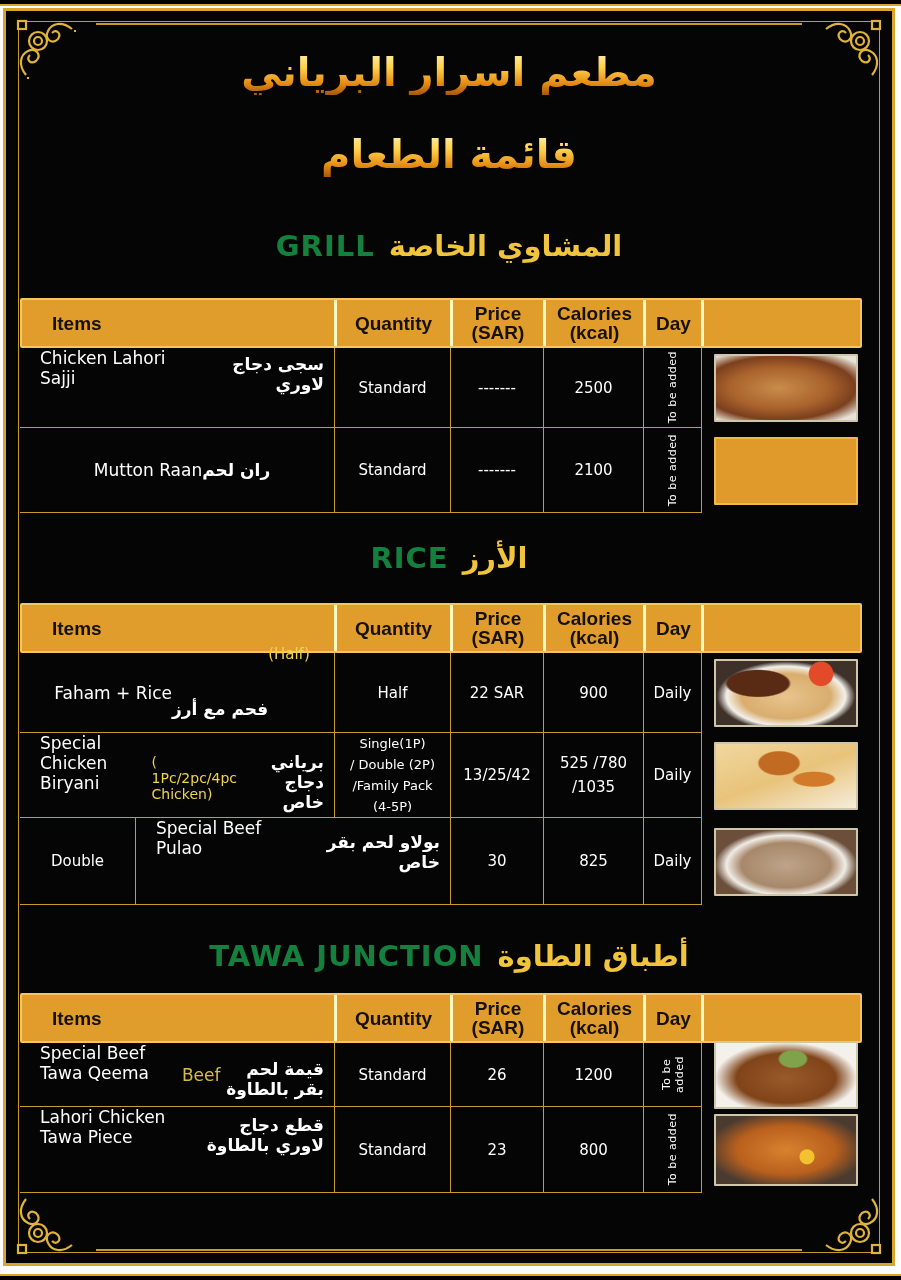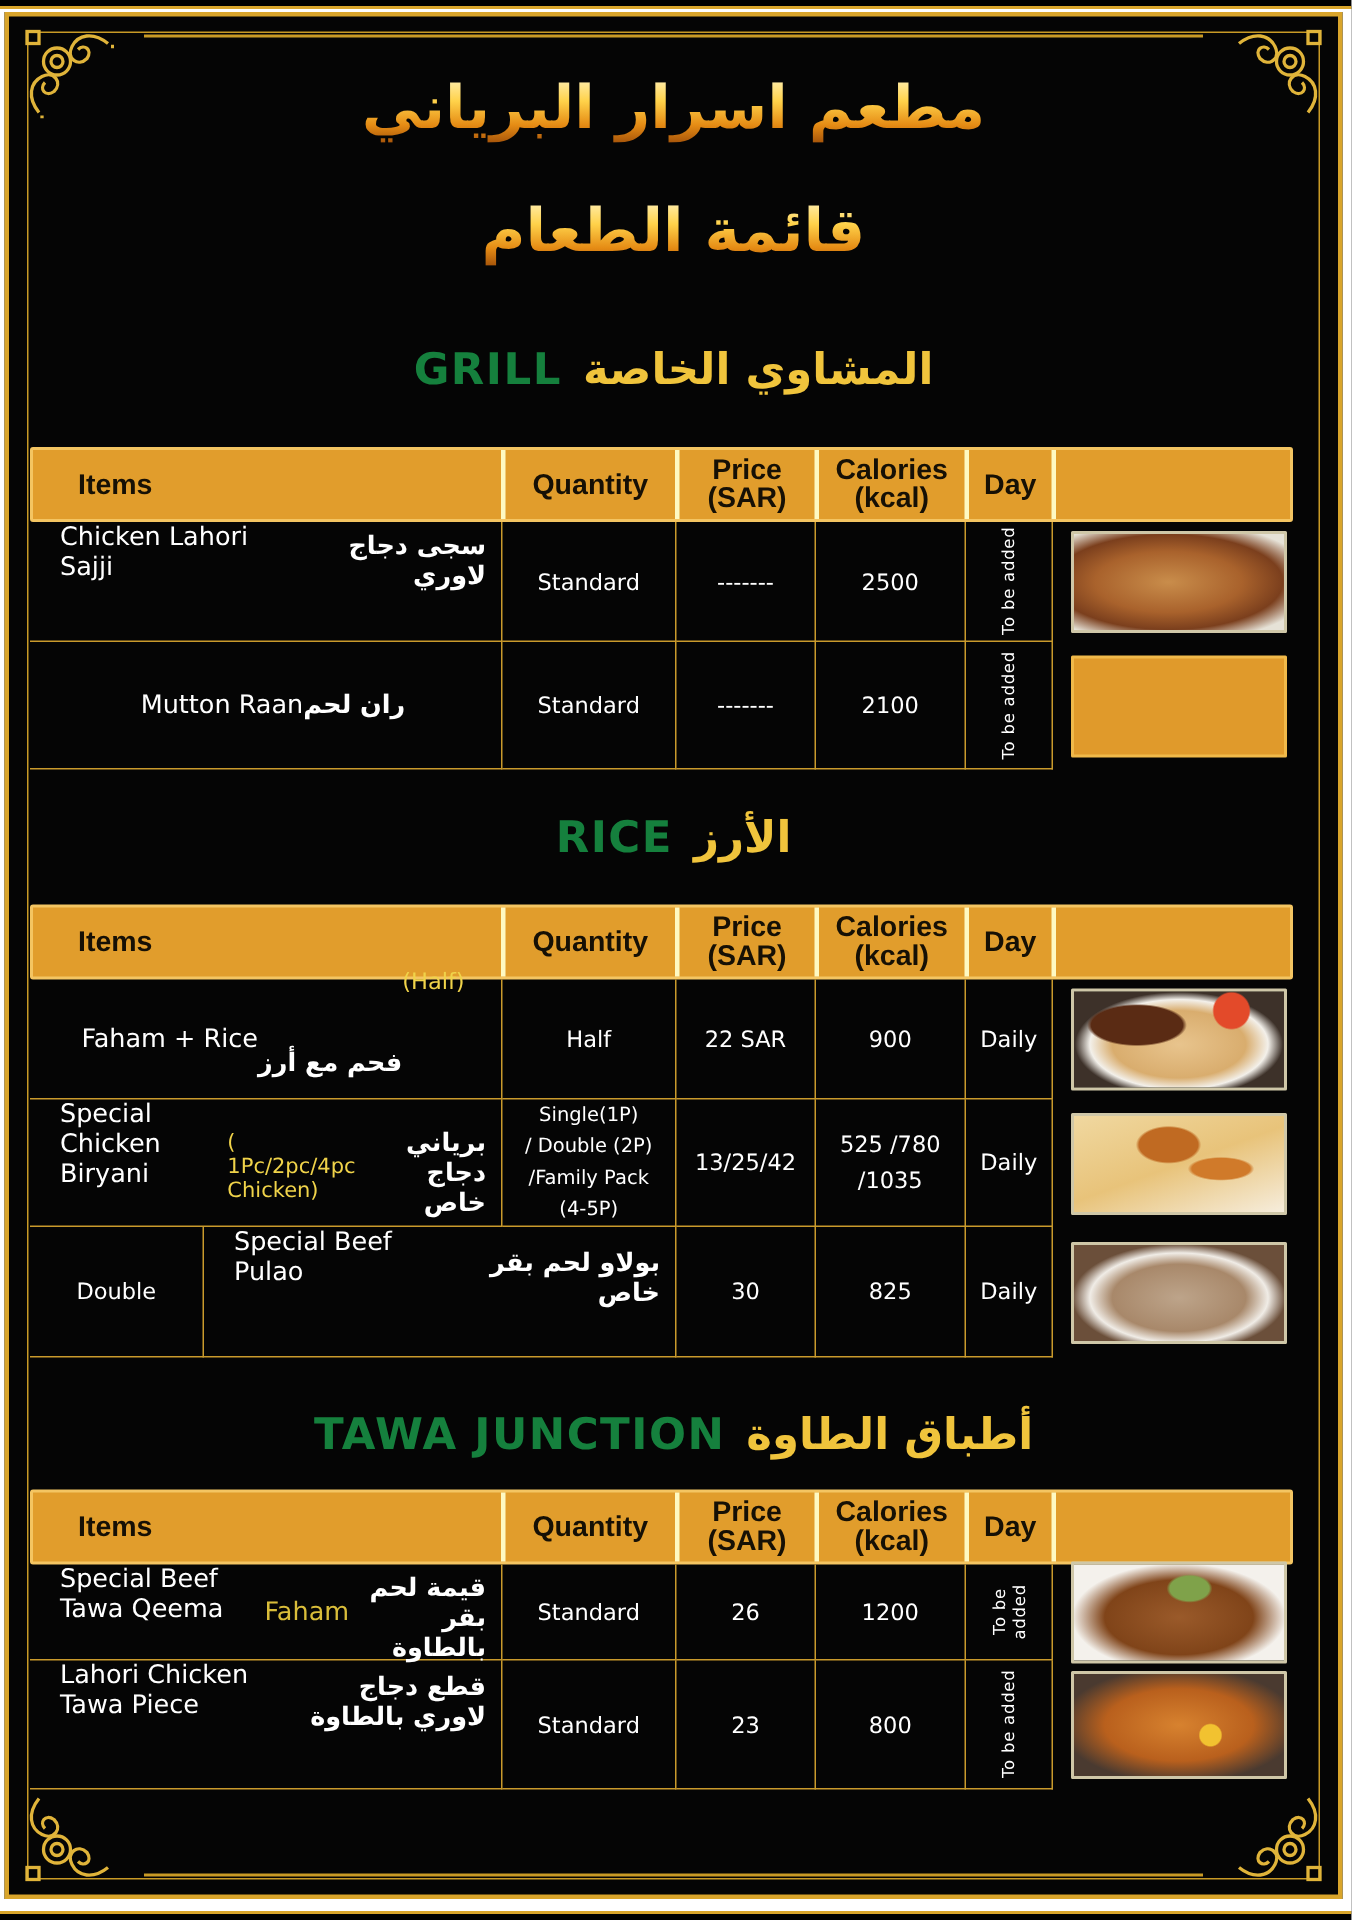--- a/index.html
+++ b/index.html
@@ -285,21 +285,21 @@
           </div>
         </div>
       <div class="th col-day">Day</div>
       <div class="th col-img"></div>
     </div>
 
     <div class="tr" style="height:64px;">
       <div class="td col-items">
         <div class="item-en">Special Beef Tawa Qeema</div>
         <div class="item-line">
-          <span class="item-note" style="font-size:17px; color:#d9bd3a;">Faham</span>
+          <span class="item-note" style="font-size:17px; color:#d9bd3a;">Beef</span>
           <span class="item-ar" style="margin-top:8px;">قيمة لحم بقر بالطاوة</span>
         </div>
       </div>
       <div class="td col-qty">Standard</div>
       <div class="td col-price">26</div>
       <div class="td col-cal">1200</div>
       <div class="td col-day">
           <span class="day-vert">To be added</span>
         </div>
       <div class="td col-img">

